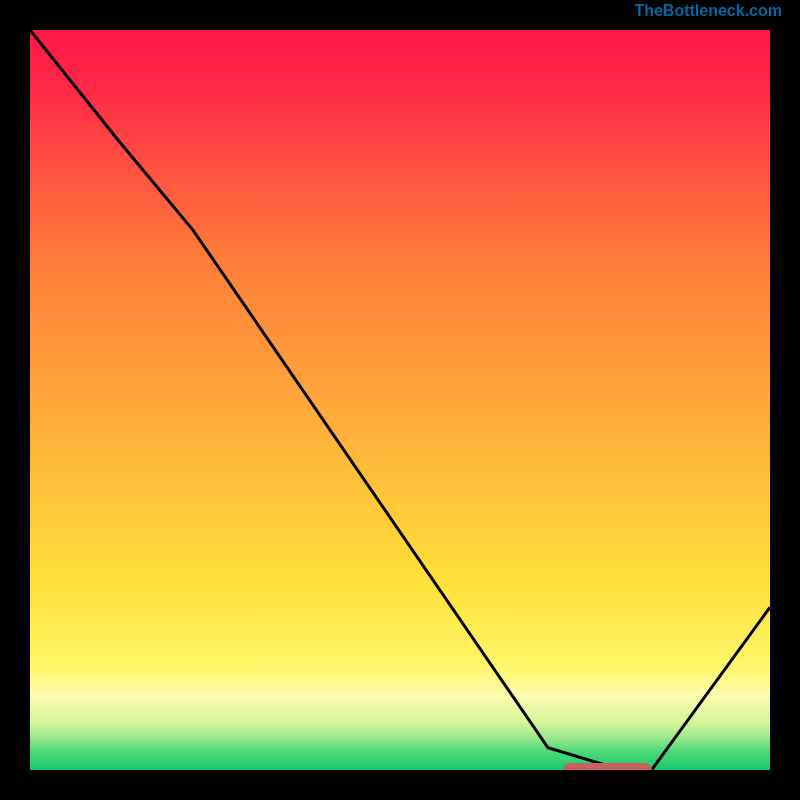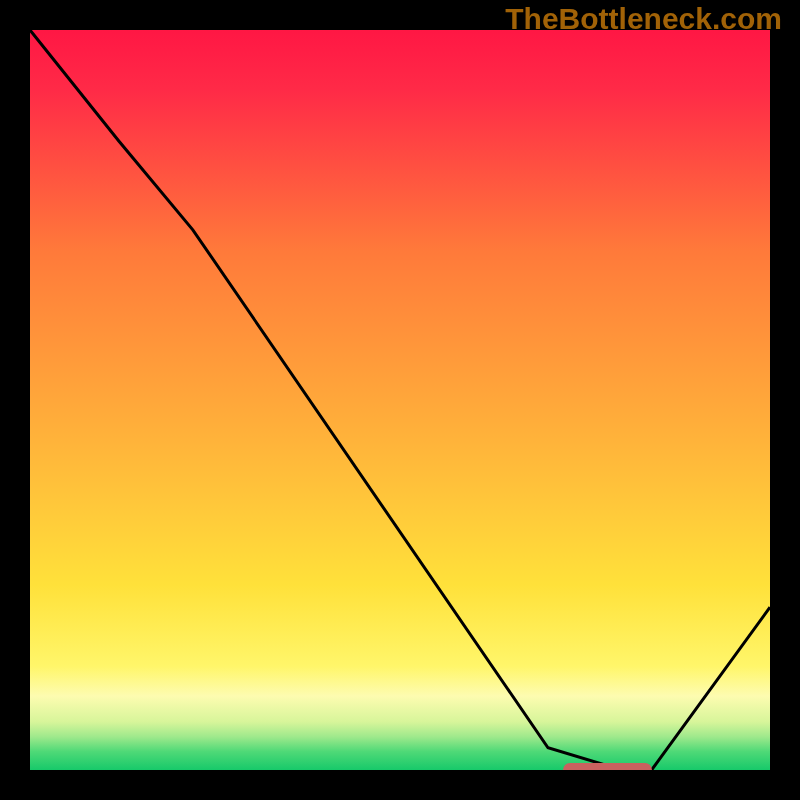--- a/index.html
+++ b/index.html
@@ -13,22 +13,22 @@
   }
   .container {
     position: relative;
     width: 800px;
     height: 800px;
   }
   .watermark {
     position: absolute;
     top: 2px;
     right: 18px;
-    color: #a16207;
-    font-size: 30px;
+    color: #0369a1;
+    font-size: 16px;
     font-weight: bold;
     z-index: 50;
     user-select: none;
   }
   .plot-frame {
     position: absolute;
     left: 30px;
     top: 30px;
     width: 740px;
     height: 740px;

